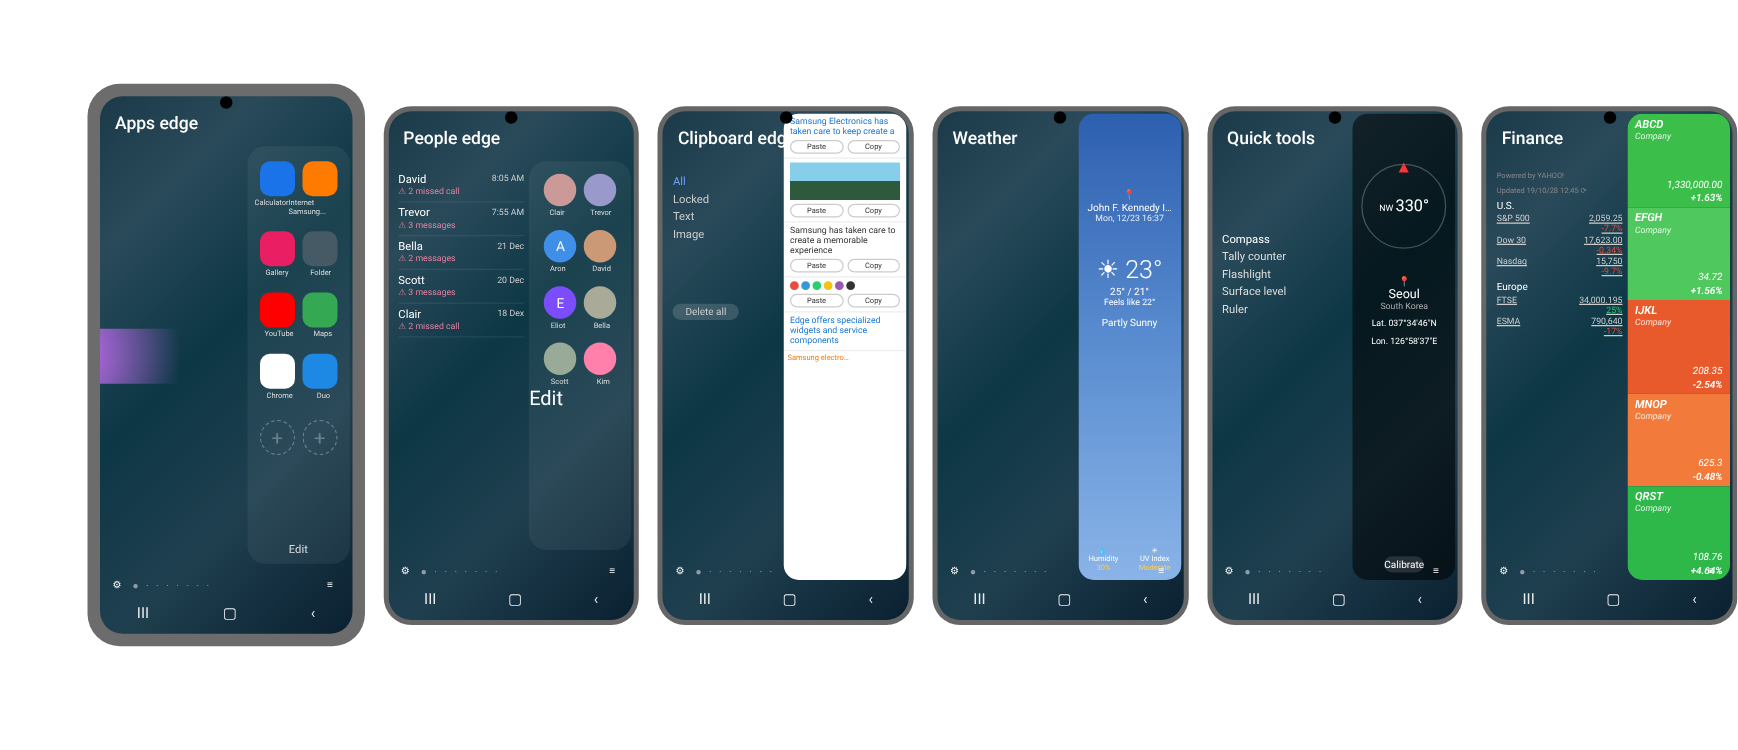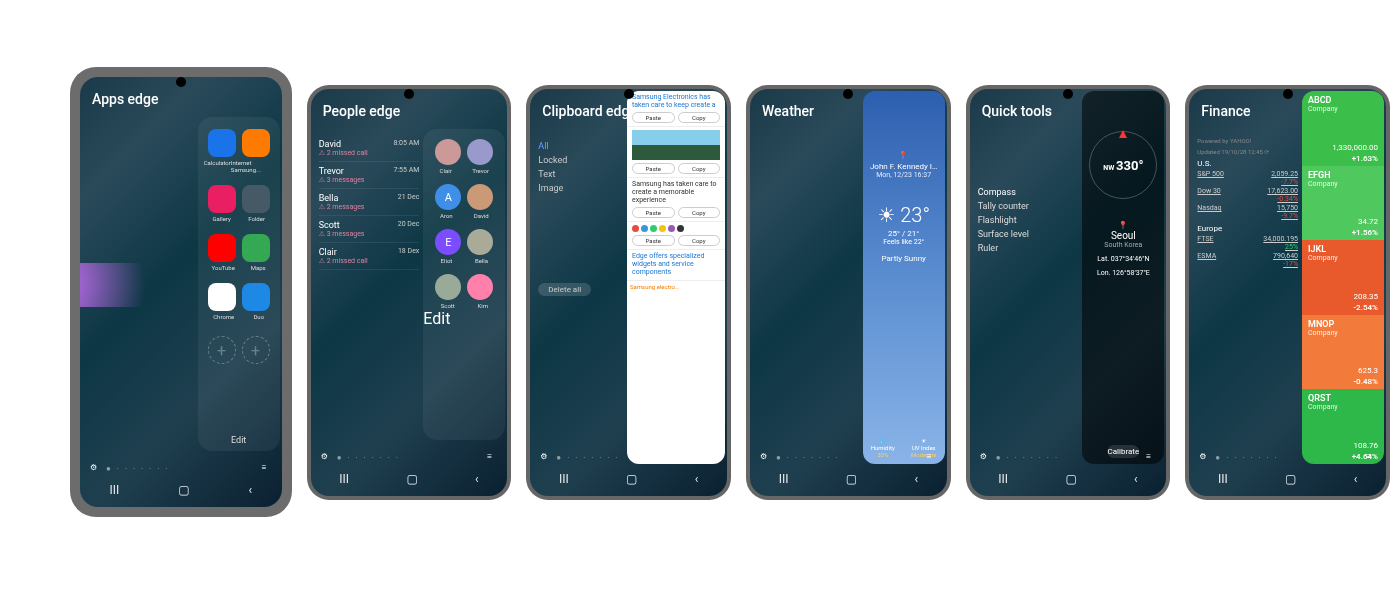--- a/index.html
+++ b/index.html
@@ -22,21 +22,21 @@
 .apps-panel .addrow{display:flex;gap:6px;justify-content:center;margin-top:16px;}
 .apps-panel .add{width:26px;height:26px;border-radius:50%;border:1px dashed rgba(255,255,255,0.3);color:rgba(255,255,255,0.3);display:flex;align-items:center;justify-content:center;}
 .apps-panel .edit{position:absolute;bottom:6px;width:100%;text-align:center;font-size:9px;color:#ddd;}
 .people-panel{ top:40px; bottom:56px; }
 .people-panel .prow{display:flex;gap:6px;justify-content:center;margin:10px 0 2px;}
 .people-panel .ava{width:26px;height:26px;border-radius:50%;display:flex;align-items:center;justify-content:center;font-size:11px;color:#fff;}
 .people-panel .lbl{display:flex;justify-content:space-around;font-size:6px;color:#ddd;padding:0 6px;}
 .clip-left{position:absolute;left:8px;top:48px;font-size:9px;color:#ccc;}
 .clip-left div{margin:4px 0;}
 .clip-left .active{color:#6aa0ff;}
-.clip-left .del{margin-top:86px;display:inline-block;background:rgba(255,255,255,0.15);border-radius:10px;padding:2px 10px;font-size:8px;}
+.clip-left .del{margin-top:46px;display:inline-block;background:rgba(255,255,255,0.15);border-radius:10px;padding:2px 10px;font-size:8px;}
 .clip-panel{position:absolute;top:2px;right:2px;bottom:32px;width:98px;background:#fff;border-radius:12px;overflow:hidden;font-size:7px;}
 .clip-panel .card{padding:3px 5px;border-bottom:1px solid #eee;}
 .clip-panel .bluetxt{color:#1976d2;line-height:1.1;}
 .clip-panel .btns{display:flex;gap:3px;margin-top:3px;}
 .clip-panel .btn{flex:1;border:1px solid #ccc;border-radius:7px;text-align:center;font-size:6px;padding:1px 0;color:#333;}
 .clip-panel .img{height:30px;background:linear-gradient(#87ceeb 50%,#2d5a3d 50%);}
 .clip-panel .gtxt{color:#333;line-height:1.1;}
 .clip-panel .dots{display:flex;gap:2px;flex-wrap:wrap;}
 .clip-panel .dot{width:7px;height:7px;border-radius:50%;}
 .clip-panel .badge{color:#f57c00;font-size:6px;padding:2px 3px;}
@@ -50,36 +50,36 @@
 .weather-panel .cond{font-size:8px;margin-top:8px;}
 .weather-panel .metrics{position:absolute;bottom:6px;left:0;right:0;display:flex;justify-content:space-around;}
 .weather-panel .met{font-size:6px;}
 .weather-panel .met .v{color:#fc5;}
 .tools-left{position:absolute;left:8px;top:48px;font-size:9px;color:#ddd;margin-top:46px;}
 .tools-left .active{color:#fff;}
 .tools-left div{margin:4px 0;}
 .compass-panel{position:absolute;top:2px;right:2px;bottom:32px;width:82px;background:rgba(0,0,0,0.55);border-radius:12px;text-align:center;}
 .compass-panel .dial{width:66px;height:66px;border-radius:50%;border:1px solid rgba(255,255,255,0.25);margin:40px auto 0;position:relative;display:flex;align-items:center;justify-content:center;}
 .compass-panel .dial::before{content:"";position:absolute;top:-6px;left:50%;margin-left:-4px;border:4px solid transparent;border-bottom:8px solid #f33;}
-.compass-panel .hd{font-size:13px;font-weight:700;}
+.compass-panel .hd{font-size:13px;font-weight:400;}
 .compass-panel .hd small{font-size:7px;}
 .compass-panel .pin{margin-top:22px;font-size:8px;}
 .compass-panel .city{font-size:10px;}
 .compass-panel .sub{font-size:7px;color:#aaa;}
 .compass-panel .coord{font-size:7px;margin-top:6px;}
 .compass-panel .cal{position:absolute;bottom:6px;left:50%;transform:translateX(-50%);background:rgba(255,255,255,0.12);border-radius:10px;padding:2px 0;font-size:8px;}
 .fin-left{position:absolute;left:8px;top:48px;right:88px;font-size:7px;color:#ccc;}
 .fin-left .upd{font-size:6px;color:#888;margin-bottom:4px;}
 .fin-left .sec{font-size:8px;color:#fff;margin:4px 0 2px;}
 .fin-left .rowi{display:flex;justify-content:space-between;margin:1px 0;text-decoration:underline;}
 .fin-left .rowi .v{text-align:right;}
 .fin-left .up{color:#2ecc71;}
 .fin-left .dn{color:#e74c3c;}
 .fin-panel{position:absolute;top:2px;right:2px;bottom:32px;width:82px;border-radius:12px;overflow:hidden;}
-.fin-panel .stock{height:20%;padding:4px 6px;box-sizing:border-box;color:#fff;font-size:7px;position:relative;}
+.fin-panel .stock{height:20%;padding:4px 6px;box-sizing:border-box;color:#fff;font-size:7px;position:relative;font-style:italic;}
 .fin-panel .stock .sym{font-size:9px;font-weight:600;}
 .fin-panel .stock .co{opacity:.85;}
 .fin-panel .stock .pr{position:absolute;right:6px;bottom:14px;font-size:8px;}
 .fin-panel .stock .pc{position:absolute;right:6px;bottom:3px;font-size:8px;font-weight:600;}
 .bot{position:absolute;bottom:34px;left:10px;right:10px;display:flex;align-items:center;font-size:8px;}
 .bot .gear{width:10px;height:10px;}
 .bot .dots{margin-left:6px;letter-spacing:2px;color:rgba(255,255,255,0.5);}
 .bot .list{margin-left:auto;width:10px;height:10px;}
 .nav{position:absolute;bottom:6px;left:0;right:0;height:22px;display:flex;align-items:center;justify-content:space-around;color:#fff;}
 .nav div{opacity:.9;font-size:12px;}

